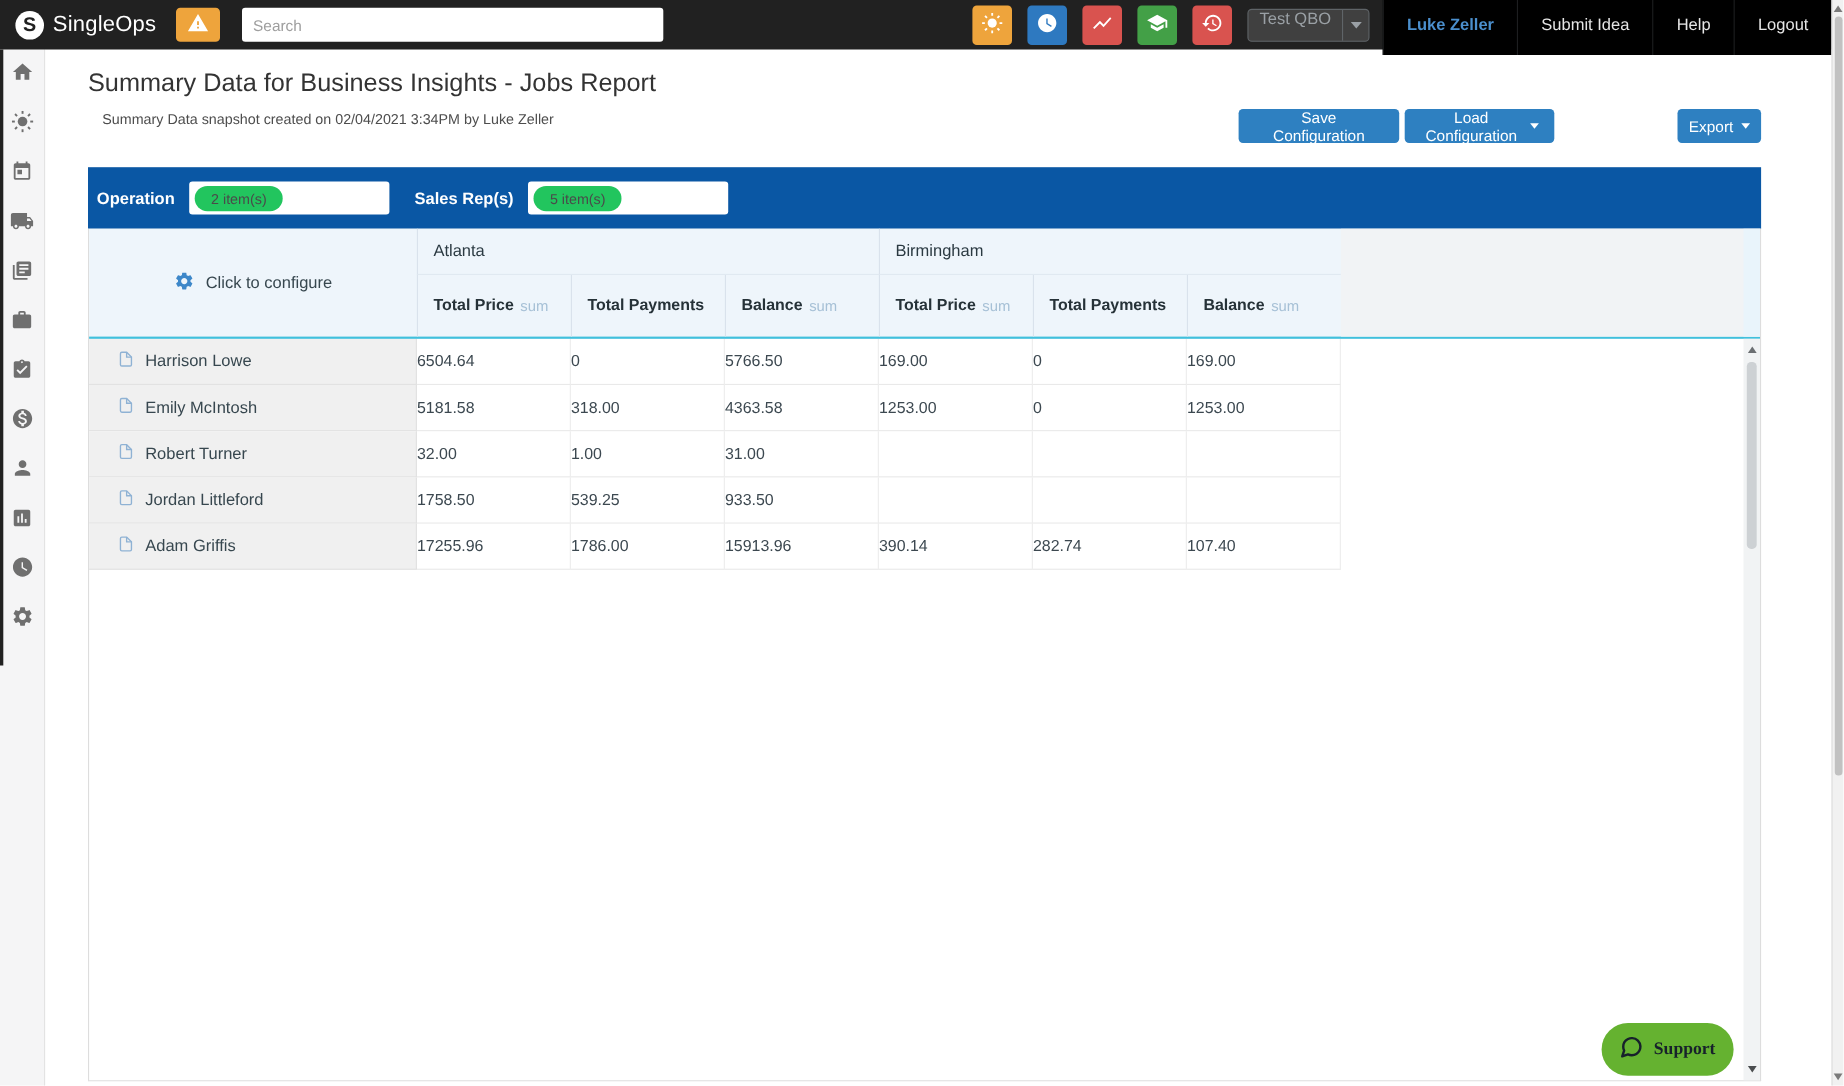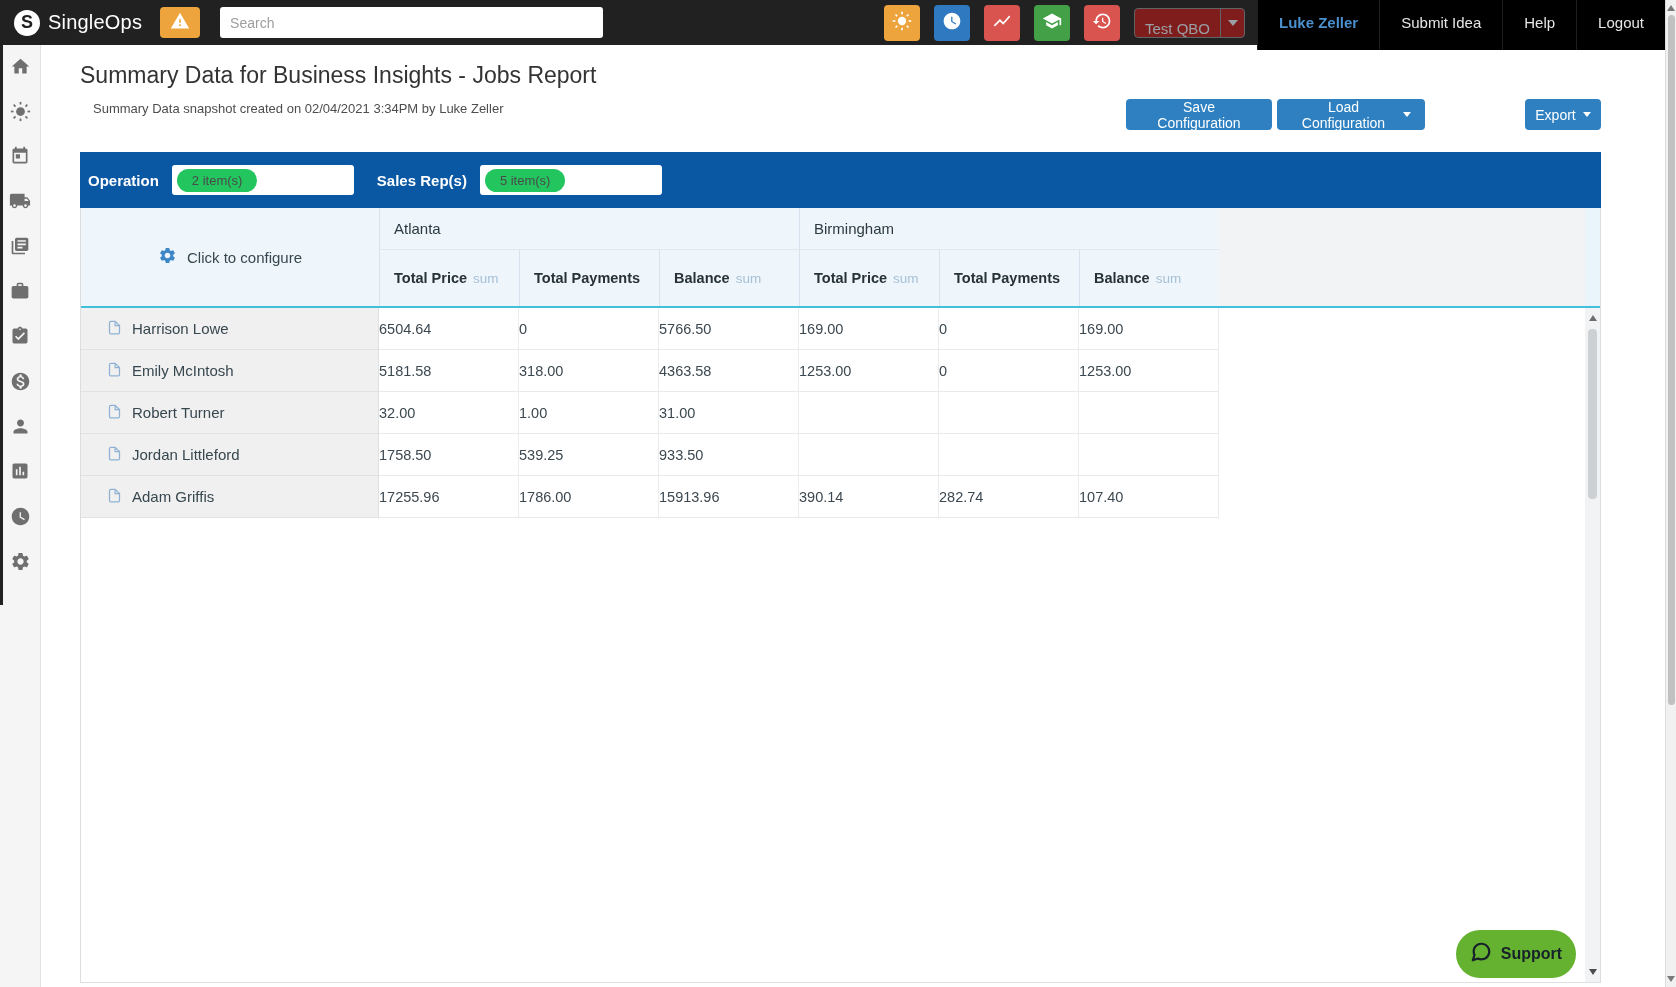--- a/index.html
+++ b/index.html
@@ -17,21 +17,21 @@
               background:#eea43c; display:flex; align-items:center; justify-content:center; cursor:pointer; }
   .search { margin-left:20px; width:383px; height:31px; border:none; border-radius:3px;
             padding:0 10px; font-size:14px; color:#333; font-family:inherit; }
   .search::placeholder { color:#9e9e9e; }
   .nav-right { margin-left:auto; display:flex; align-items:center; height:45px; }
   .nv-btn { width:36px; height:36px; border:none; border-radius:4px; margin-right:14px;
             display:flex; align-items:center; justify-content:center; cursor:pointer; }
   .nv-orange { background:#eea43c; } .nv-blue { background:#2e79c0; }
   .nv-red { background:#d9534f; } .nv-green { background:#43a047; }
   .company-select { height:30px; margin-right:12px; border:1px solid #5f6468; border-radius:4px;
-                    background:#7f1d1d; color:#9aa0a5; font-size:15px; display:flex; align-items:flex-end; cursor:pointer; }
+                    background:#404040; color:#9aa0a5; font-size:15px; display:flex; align-items:flex-start; cursor:pointer; }
   .company-select .sel-text { padding:0 10px; }
   .caret-box { height:100%; width:24px; border-left:1px solid #5f6468; display:flex; align-items:center; justify-content:center; }
   .caret { width:0; height:0; border-left:5px solid transparent; border-right:5px solid transparent; border-top:6px solid #9aa0a5; }
   .nav-links { display:flex; height:55px; background:#000000; }
   .nav-link { display:flex; align-items:center; padding:0 21px; color:#e6e6e6; font-size:15px;
               border-left:1px solid #1d1e20; cursor:pointer; text-decoration:none; white-space:nowrap; }
   .nav-link.user { color:#4b8fcd; font-weight:bold; }
 
   
   .left-strip { position:absolute; left:0; top:45px; width:3px; height:560px; background:#212121; z-index:20; }
@@ -44,21 +44,21 @@
   .side-collapse svg { fill:#6f6f6f; }
 
   
   .page-title { position:absolute; left:80px; top:62px; font-size:23px; font-weight:400; color:#333333; }
   .page-subtitle { position:absolute; left:93px; top:101px; font-size:13px; color:#4d4d4d; }
   .btn { position:absolute; top:99px; height:31px; border:none; border-radius:4px; background:#2e80c1;
          color:#ffffff; font-size:14px; font-family:inherit; cursor:pointer; padding:0 14px;
          display:flex; align-items:center; justify-content:center; gap:7px; }
   .btn .b-caret { width:0; height:0; border-left:4px solid transparent; border-right:4px solid transparent; border-top:5px solid #fff; }
   .btn-save { left:1126px; width:146px; }
-  .btn-load { left:1277px; width:148px; }
+  .btn-load { left:1277px; width:136px; }
   .btn-export { left:1525px; width:76px; }
 
   
   .filter-bar { position:absolute; left:80px; top:152px; width:1521px; height:56px; background:#0a57a4;
                 display:flex; align-items:center; padding-left:8px; }
   .f-label { color:#ffffff; font-size:15px; font-weight:bold; }
   .f-box { margin-left:13px; width:182px; height:30px; background:#ffffff; border-radius:3px;
            display:flex; align-items:center; padding-left:5px; cursor:text; }
   .f-pill { background:#22c55e; border-radius:14px; padding:4px 15px; font-size:13px; color:#4a4a4a; cursor:pointer; }
   .f-gap { width:23px; }
@@ -93,21 +93,21 @@
               display:flex; flex-direction:column; align-items:center; }
   .t-scroll .tri-up { margin-top:7px; }
   .t-thumb { width:9px; height:170px; margin-top:8px; border-radius:4px; background:#cdd1d4; }
   .t-scroll .tri-down { margin-top:auto; margin-bottom:7px; }
   .tri-up { width:0; height:0; border-left:4px solid transparent; border-right:4px solid transparent; border-bottom:6px solid #6b6f72; }
   .tri-down { width:0; height:0; border-left:4px solid transparent; border-right:4px solid transparent; border-top:6px solid #4a4d4f; }
 
   
   .support-btn { position:absolute; left:1456px; top:930px; width:120px; height:48px; border:none; border-radius:24px;
                  background:#65b230; display:flex; align-items:center; justify-content:center; gap:9px; cursor:pointer; }
-  .support-btn span { font-size:16px; font-weight:bold; color:#17212b; }
+  .support-btn span { font-size:16px; font-weight:bold; color:#17212b;font-family:Liberation Serif, serif; }
 
   
   .page-scrollbar { position:absolute; right:0; top:0; width:11px; height:987px; background:#f1f1f1;
                     border-left:1px solid #dcdcdc; z-index:40; display:flex; flex-direction:column; align-items:center; }
   .page-scrollbar .tri-up { margin-top:5px; border-bottom-color:#7a7a7a; }
   .pg-thumb { width:7px; margin-top:4px; height:690px; border-radius:4px; background:#c1c1c1; }
   .page-scrollbar .tri-down { margin-top:auto; margin-bottom:5px; border-top-color:#7a7a7a; }
 </style>
 </head>
 <body>

